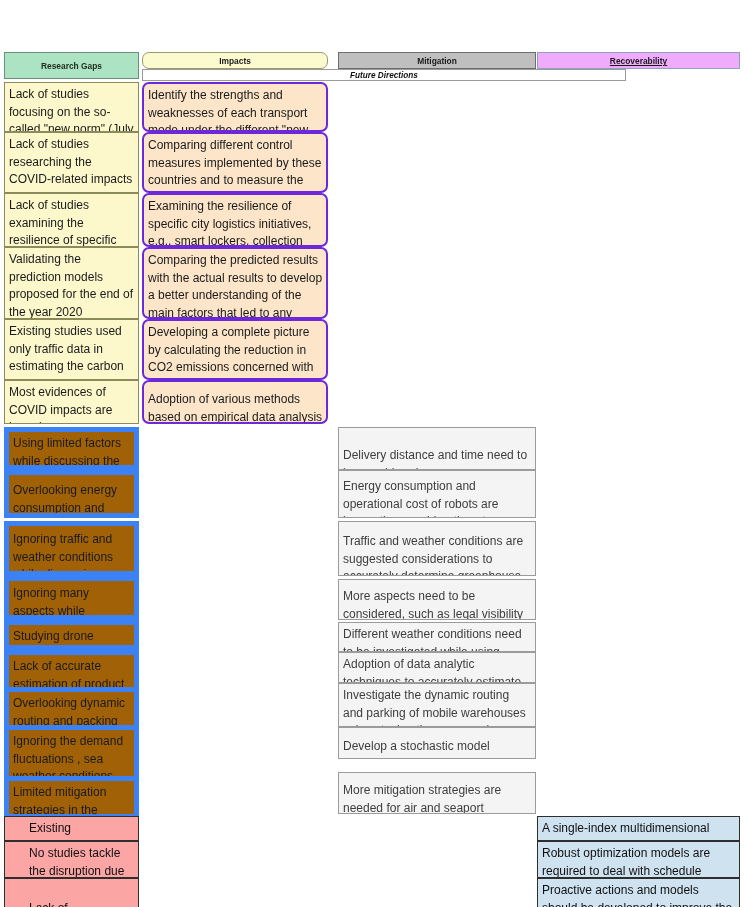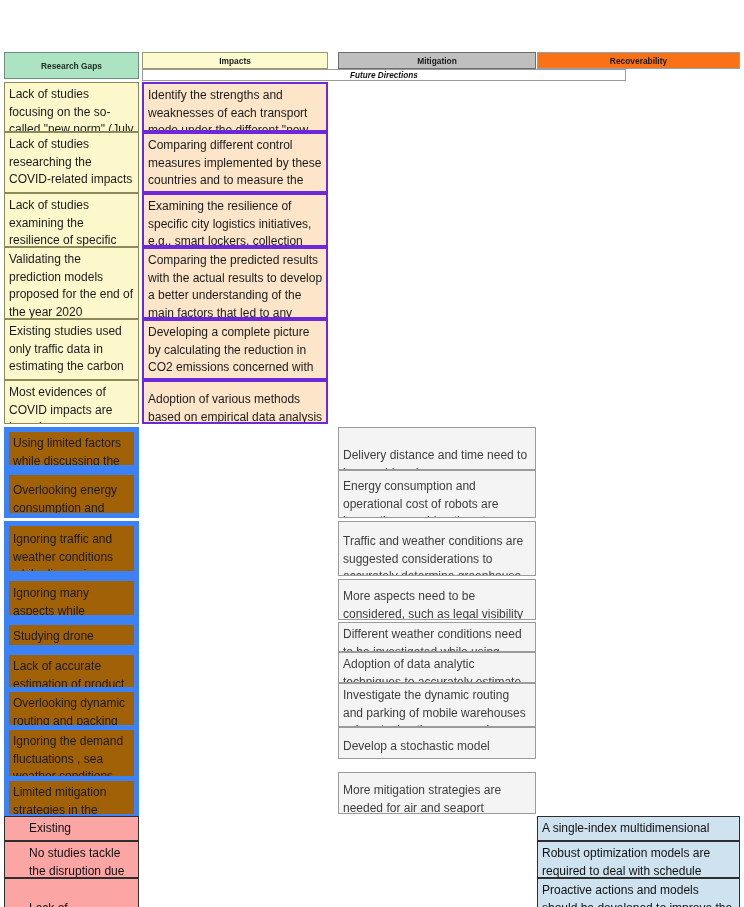--- a/index.html
+++ b/index.html
@@ -20,21 +20,21 @@
   }
 
   
   .sheet {
     position: absolute;
     left: 0; top: 0;
     width: 744px; height: 907px; margin-top: 44px;
   }
 
   .col-gaps   { left: 4px;   width: 135px; }
-  .col-imp    { left: 142px; width: 186px; }
+  .col-imp    { left: 142px; width: 186px; border-radius: 7px; }
   .col-mit    { left: 338px; width: 198px; }
   .col-rec    { left: 537px; width: 203px; }
 
   .cell {
     position: absolute;
     padding: 3px 3px 2px 4px;
     line-height: 1.47;
     font-size: 12px;
     overflow: hidden;
     word-wrap: break-word;
@@ -62,23 +62,24 @@
     background: #fcfbcf;
     border: 1px solid #9a9a6a;
     color: #1a1a1a;
   }
   .hdr-mit {
     background: #bfbfbf;
     border: 1px solid #6d6d6d;
     color: #1a1a1a;
   }
   .hdr-rec {
-    background: #f97316;
+    background: #f0abfc;
     border: 1px solid #8ba3c0;
     color: #1a1a1a;
+    text-decoration: underline;
   }
 
   
   .banner {
     position: absolute;
     left: 142px;
     top: 25px;
     width: 484px;
     height: 12px;
     background: #ffffff;

